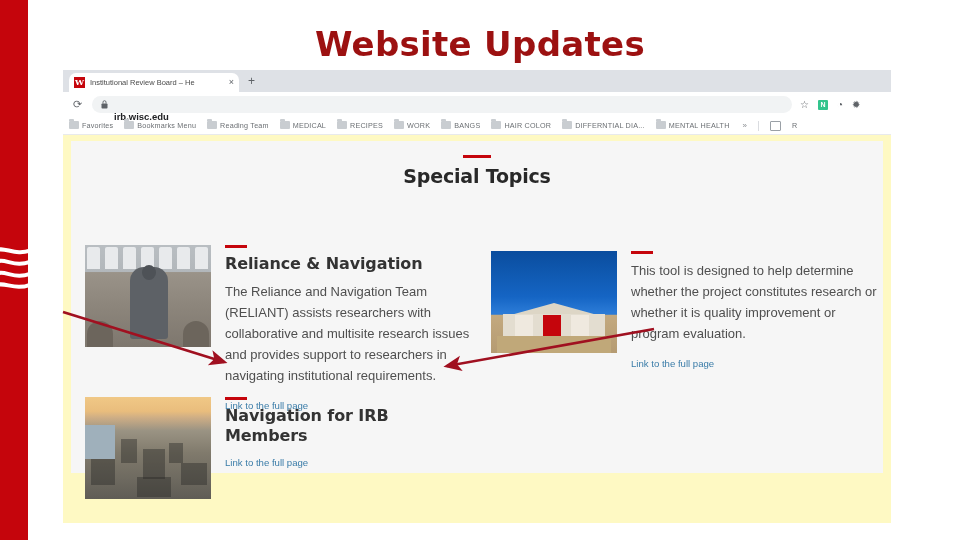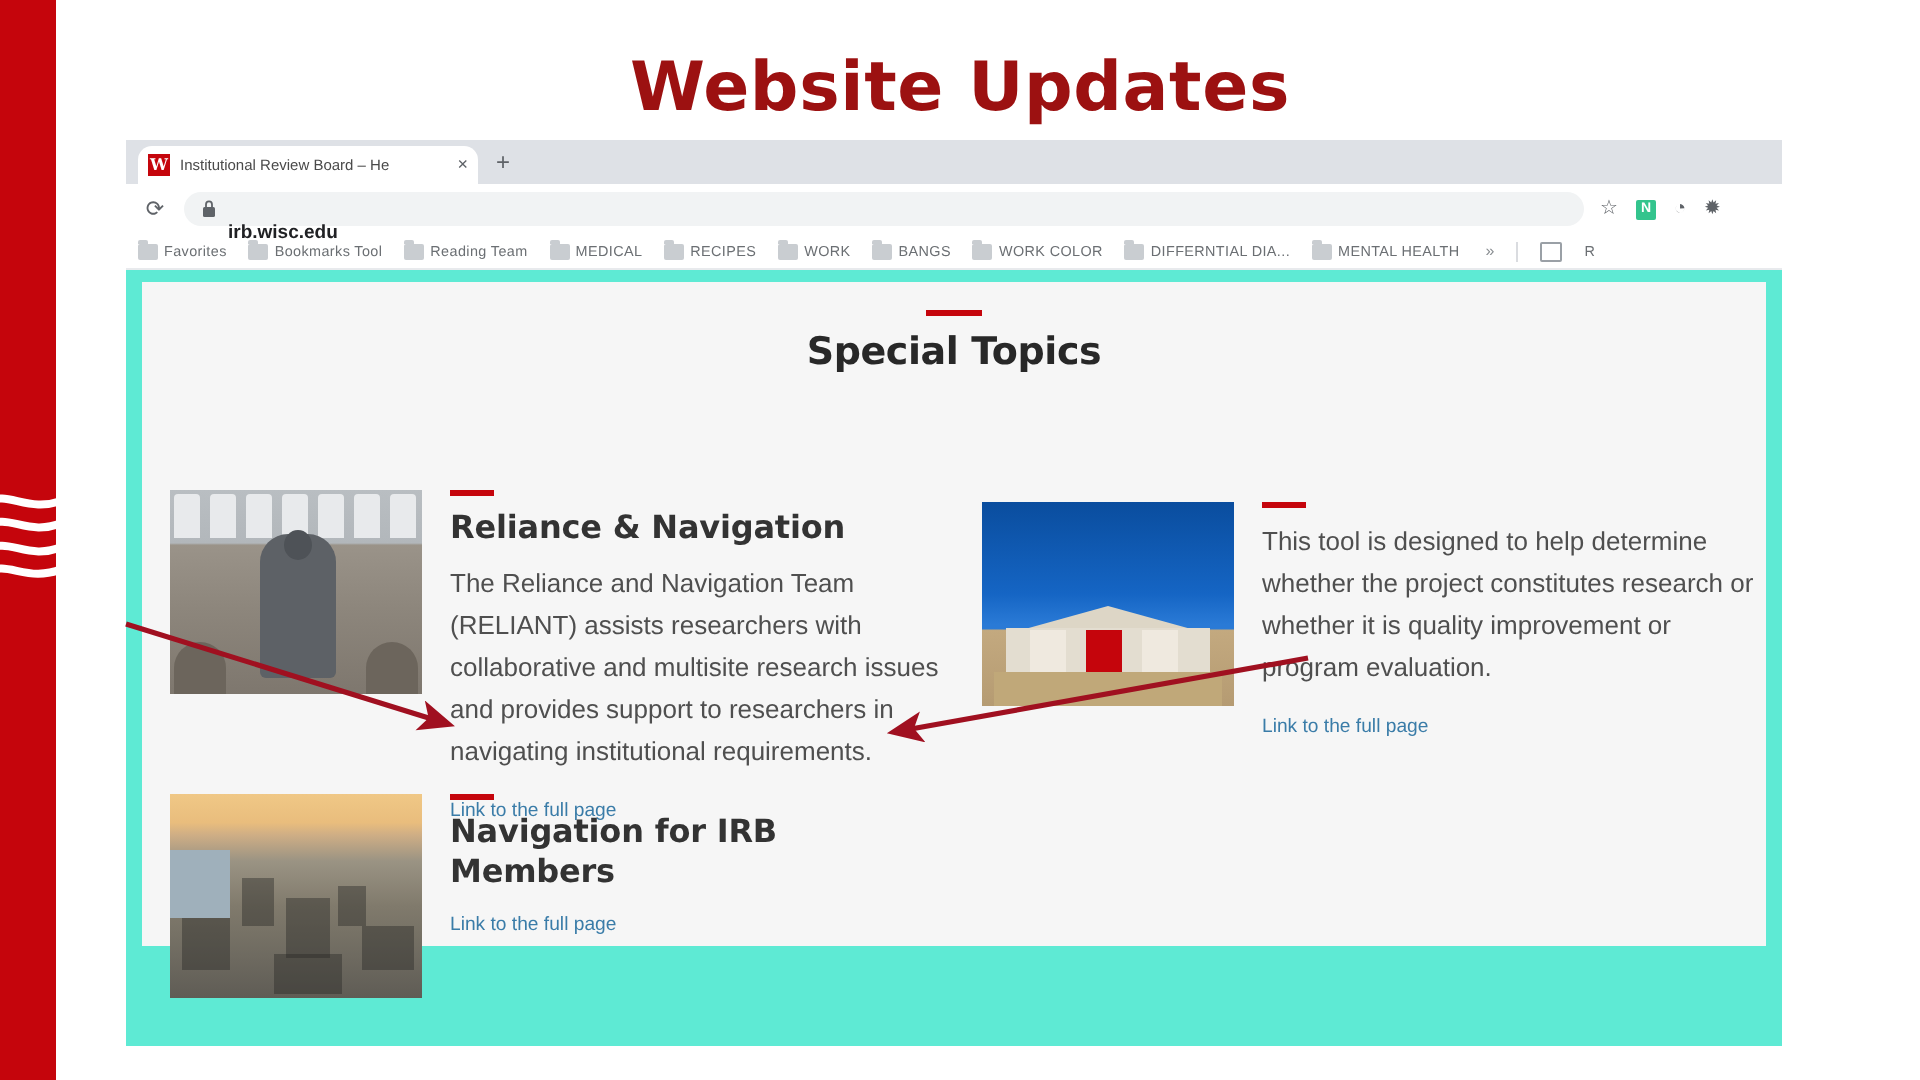--- a/index.html
+++ b/index.html
@@ -153,21 +153,21 @@
     display: flex;
     align-items: center;
     padding: 0 6px;
     box-sizing: border-box;
     gap: 11px;
     border-bottom: 1px solid #e8eaed;
     overflow: hidden;
   }
   .bm {
     display: flex;
-    align-items: center;
+    align-items: flex-start;
     gap: 3px;
     flex: none;
   }
   .bm-folder {
     width: 10px; height: 8px;
     background: #c9cdd1;
     border-radius: 1px;
     position: relative;
     flex: none;
   }
@@ -190,21 +190,21 @@
   .bm-readbox {
     width: 9px; height: 8px;
     border: 1px solid #9aa0a6;
     border-radius: 1px;
     flex: none;
   }
 
   
   .page {
     position: relative;
-    background: #5eead4;
+    background: #fef9c3;
     height: 388px;
   }
   .page-panel {
     position: absolute;
     left: 8px; top: 6px;
     width: 812px; height: 332px;
     background: #f6f6f6;
   }
 
   .section-head {
@@ -379,21 +379,21 @@
     </div>
   </div>
 
   <div class="bookmarks">
     <div class="bm">
       <span class="bm-folder"></span>
       <span class="bm-label">Favorites</span>
     </div>
     <div class="bm">
       <span class="bm-folder"></span>
-      <span class="bm-label">Bookmarks Tool</span>
+      <span class="bm-label">Bookmarks Menu</span>
     </div>
     <div class="bm">
       <span class="bm-folder"></span>
       <span class="bm-label">Reading Team</span>
     </div>
     <div class="bm">
       <span class="bm-folder"></span>
       <span class="bm-label">MEDICAL</span>
     </div>
     <div class="bm">
@@ -403,21 +403,21 @@
     <div class="bm">
       <span class="bm-folder"></span>
       <span class="bm-label">WORK</span>
     </div>
     <div class="bm">
       <span class="bm-folder"></span>
       <span class="bm-label">BANGS</span>
     </div>
     <div class="bm">
       <span class="bm-folder"></span>
-      <span class="bm-label">WORK COLOR</span>
+      <span class="bm-label">HAIR COLOR</span>
     </div>
     <div class="bm">
       <span class="bm-folder"></span>
       <span class="bm-label">DIFFERNTIAL DIA...</span>
     </div>
     <div class="bm">
       <span class="bm-folder"></span>
       <span class="bm-label">MENTAL HEALTH</span>
     </div>
     <span class="bm-chev">»</span>

